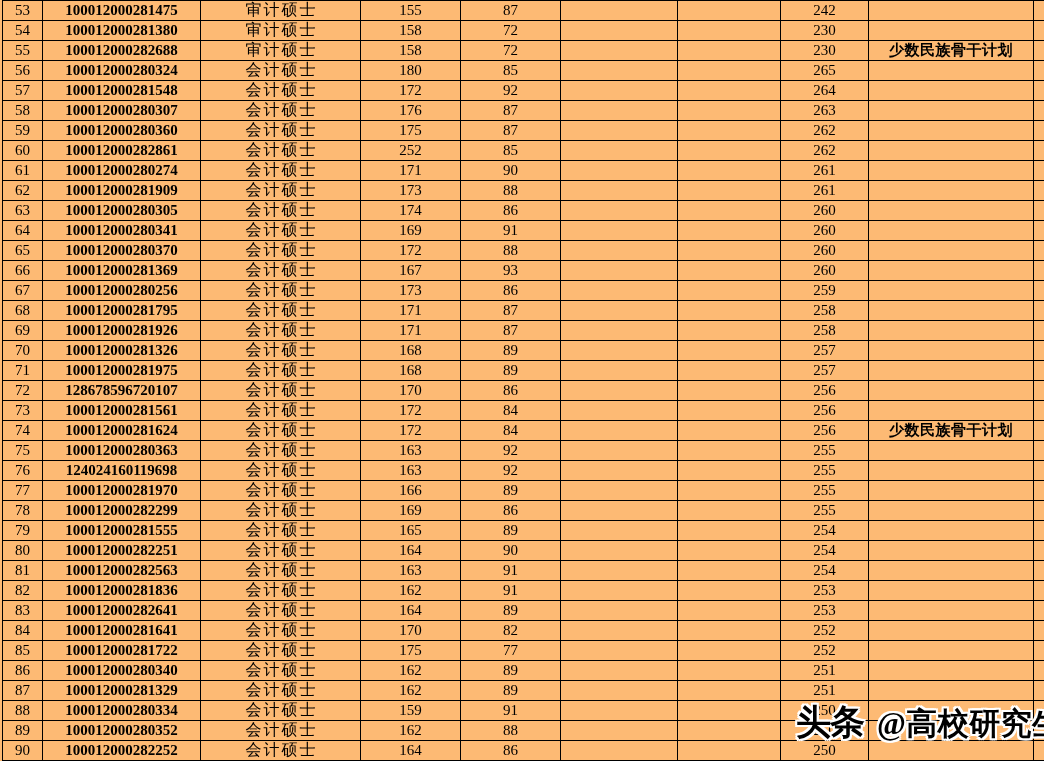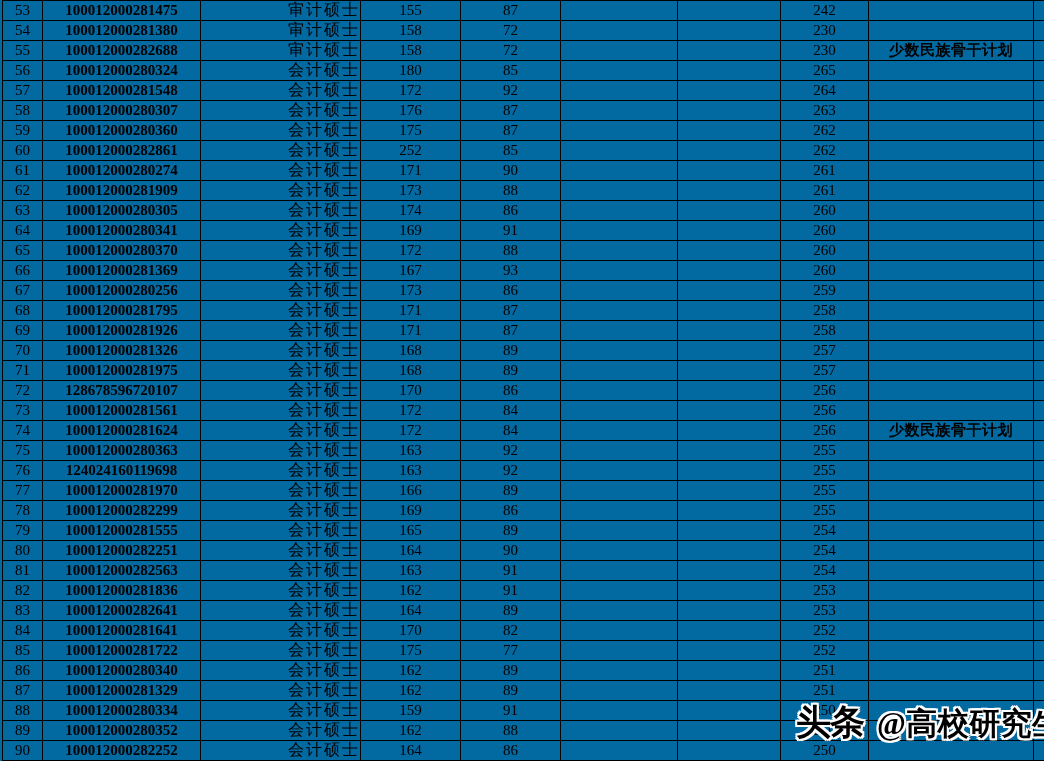--- a/index.html
+++ b/index.html
@@ -11,21 +11,21 @@
     width: 1044px;
     height: 761px;
     position: relative;
     overflow: hidden;
     font-family: "Liberation Serif", "DejaVu Serif", serif;
     color: #000;
   }
   .screen {
     position: absolute;
     inset: 0;
-    background: #0369a1;
+    background: #fdba74;
   }
   .score-table {
     position: absolute;
     left: 2px;
     top: 0;
     width: 1042px;
     height: 760px;
     border-left: 1.4px solid #000;
     border-top: 1.4px solid #000;
   }
@@ -40,21 +40,21 @@
     border-bottom: 1.4px solid #000;
     text-align: center;
     line-height: 18px;
     font-size: 15px;
     overflow: hidden;
     white-space: nowrap;
   }
   .cell:last-child { border-right: none; }
   .col-index  { width: 40px; }
   .col-id     { width: 158px; font-weight: bold; }
-  .col-major  { width: 160px; font-size: 16px; letter-spacing: 2px; text-indent: 2px; text-align: right; }
+  .col-major  { width: 160px; font-size: 16px; letter-spacing: 2px; text-indent: 2px; }
   .col-score1 { width: 100px; }
   .col-score2 { width: 100px; }
   .col-blank1 { width: 117px; }
   .col-blank2 { width: 103px; }
   .col-total  { width: 88px; }
   .col-remark { width: 165px; font-size: 15px; letter-spacing: 0.5px; font-weight: bold; }
   .col-edge   { width: 11px; }
   .watermark {
     position: absolute;
     left: 796px;

